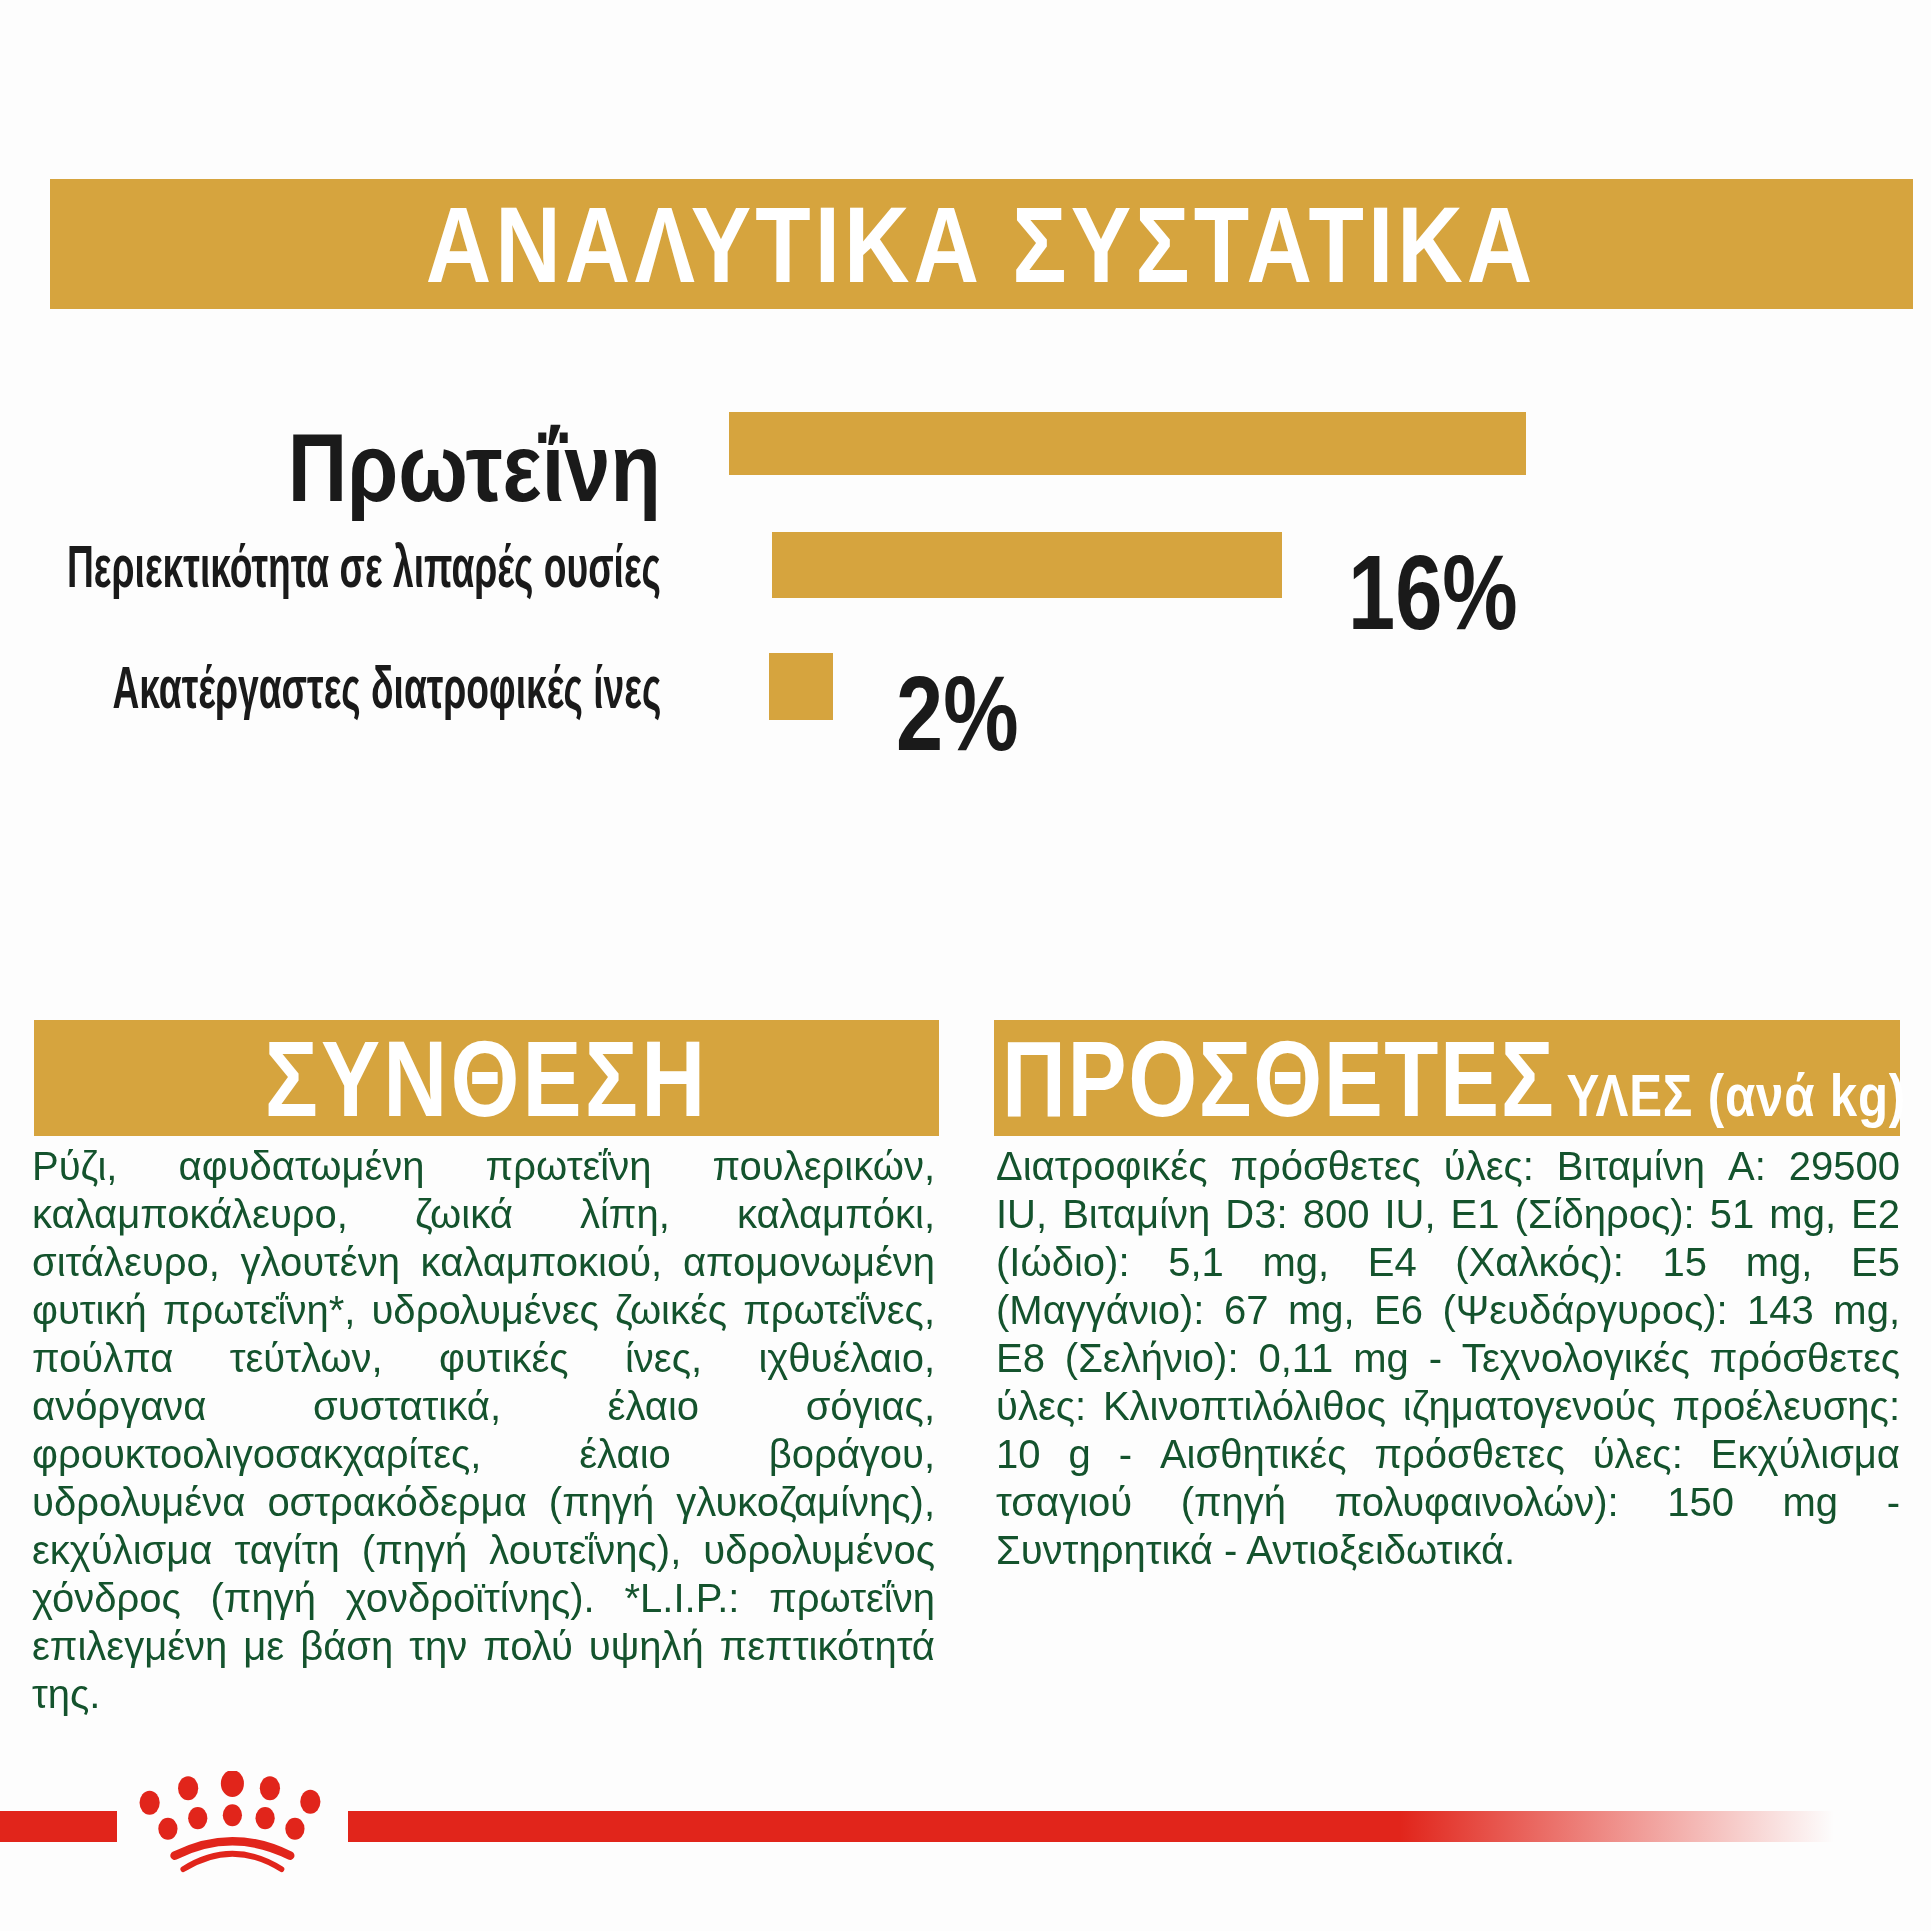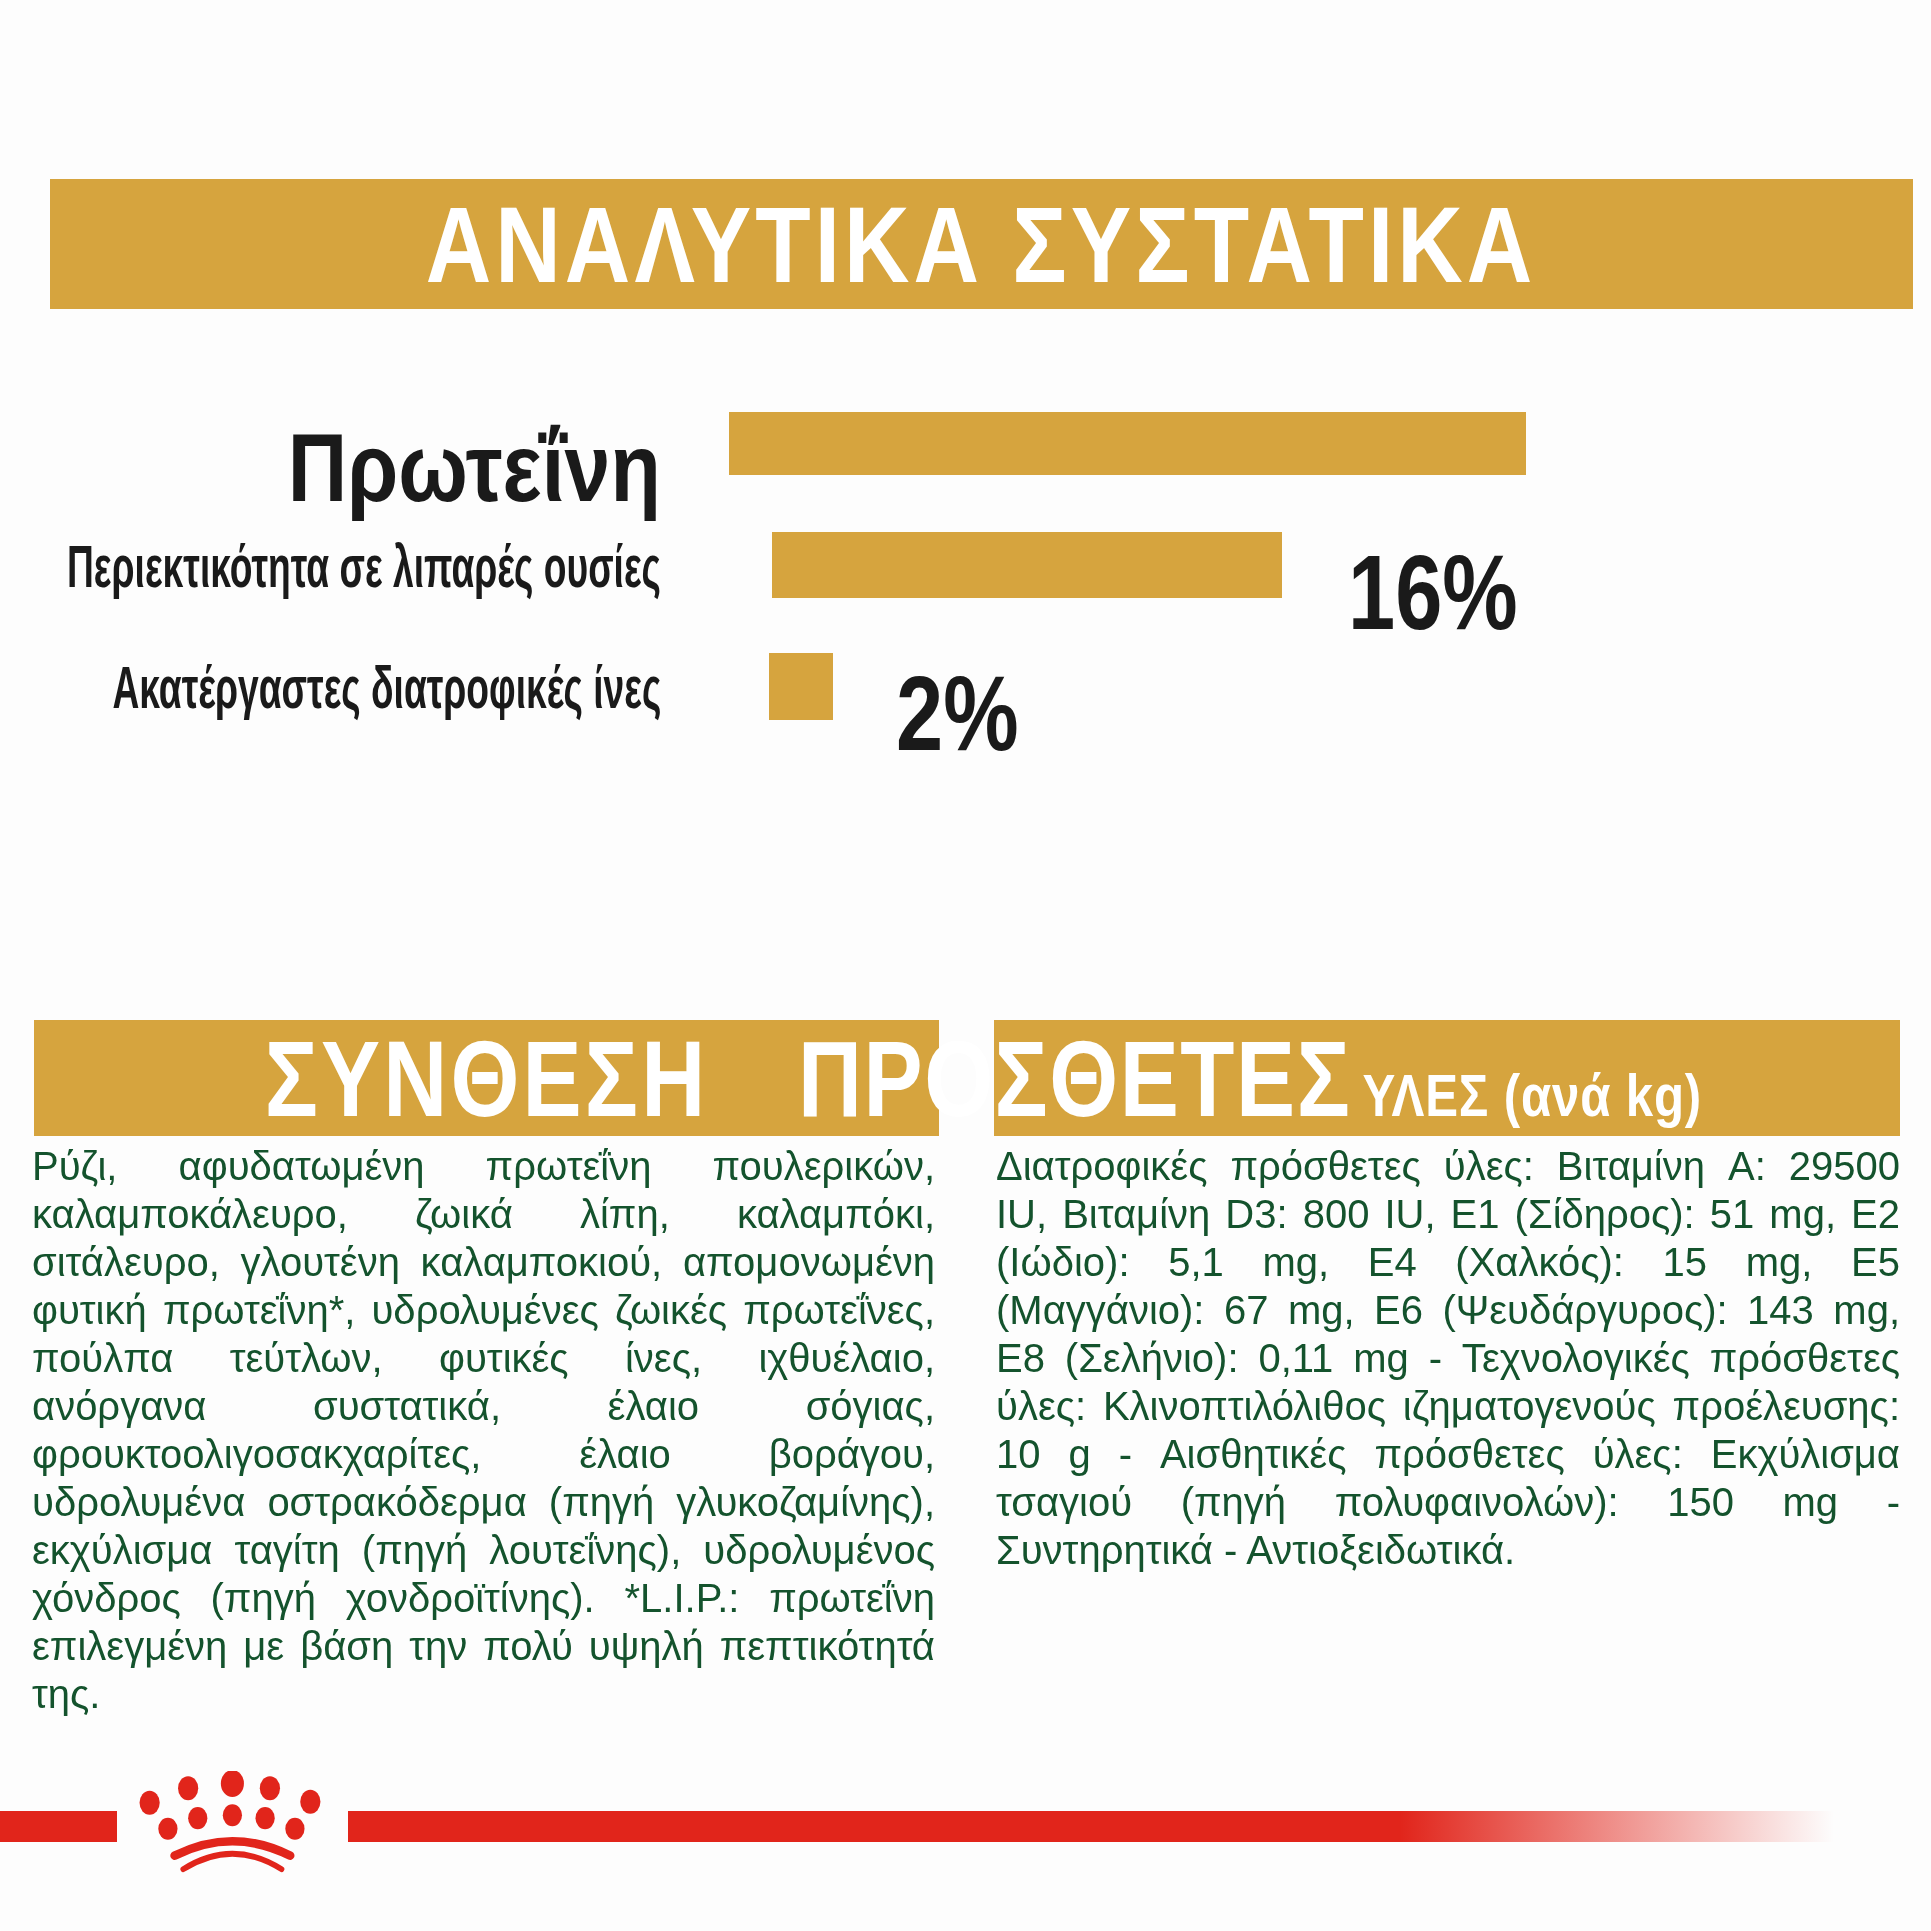--- a/index.html
+++ b/index.html
@@ -47,21 +47,21 @@
   .crow.r1 { top: 532px; height: 66px; gap: 43px; }
   .crow.r2 { top: 653px; height: 67px; gap: 40px; }
 
   
   .sec-header {
     position: absolute; top: 1020px; height: 116px;
     background: var(--gold, #d6a43e);
     display: flex; align-items: center; color: #fff;
   }
   .sec-header.shl { left: 34px; width: 905px; justify-content: center; }
-  .sec-header.shr { left: 994px; width: 906px; justify-content: flex-end; padding-left: 0; }
+  .sec-header.shr { left: 994px; width: 906px; justify-content: flex-start; padding-left: 0; }
   .sec-header .big {
     font-size: 108px; font-weight: bold; letter-spacing: 3.9px;
     transform: scaleX(0.82); transform-origin: center center;
   }
   .sec-header.shr .wrap {
     display: flex; align-items: baseline;
     transform: scaleX(0.82); transform-origin: left center;
     margin-left: 7.7px;
   }
   .sec-header.shr .big { transform: none; letter-spacing: 1.9px; }

